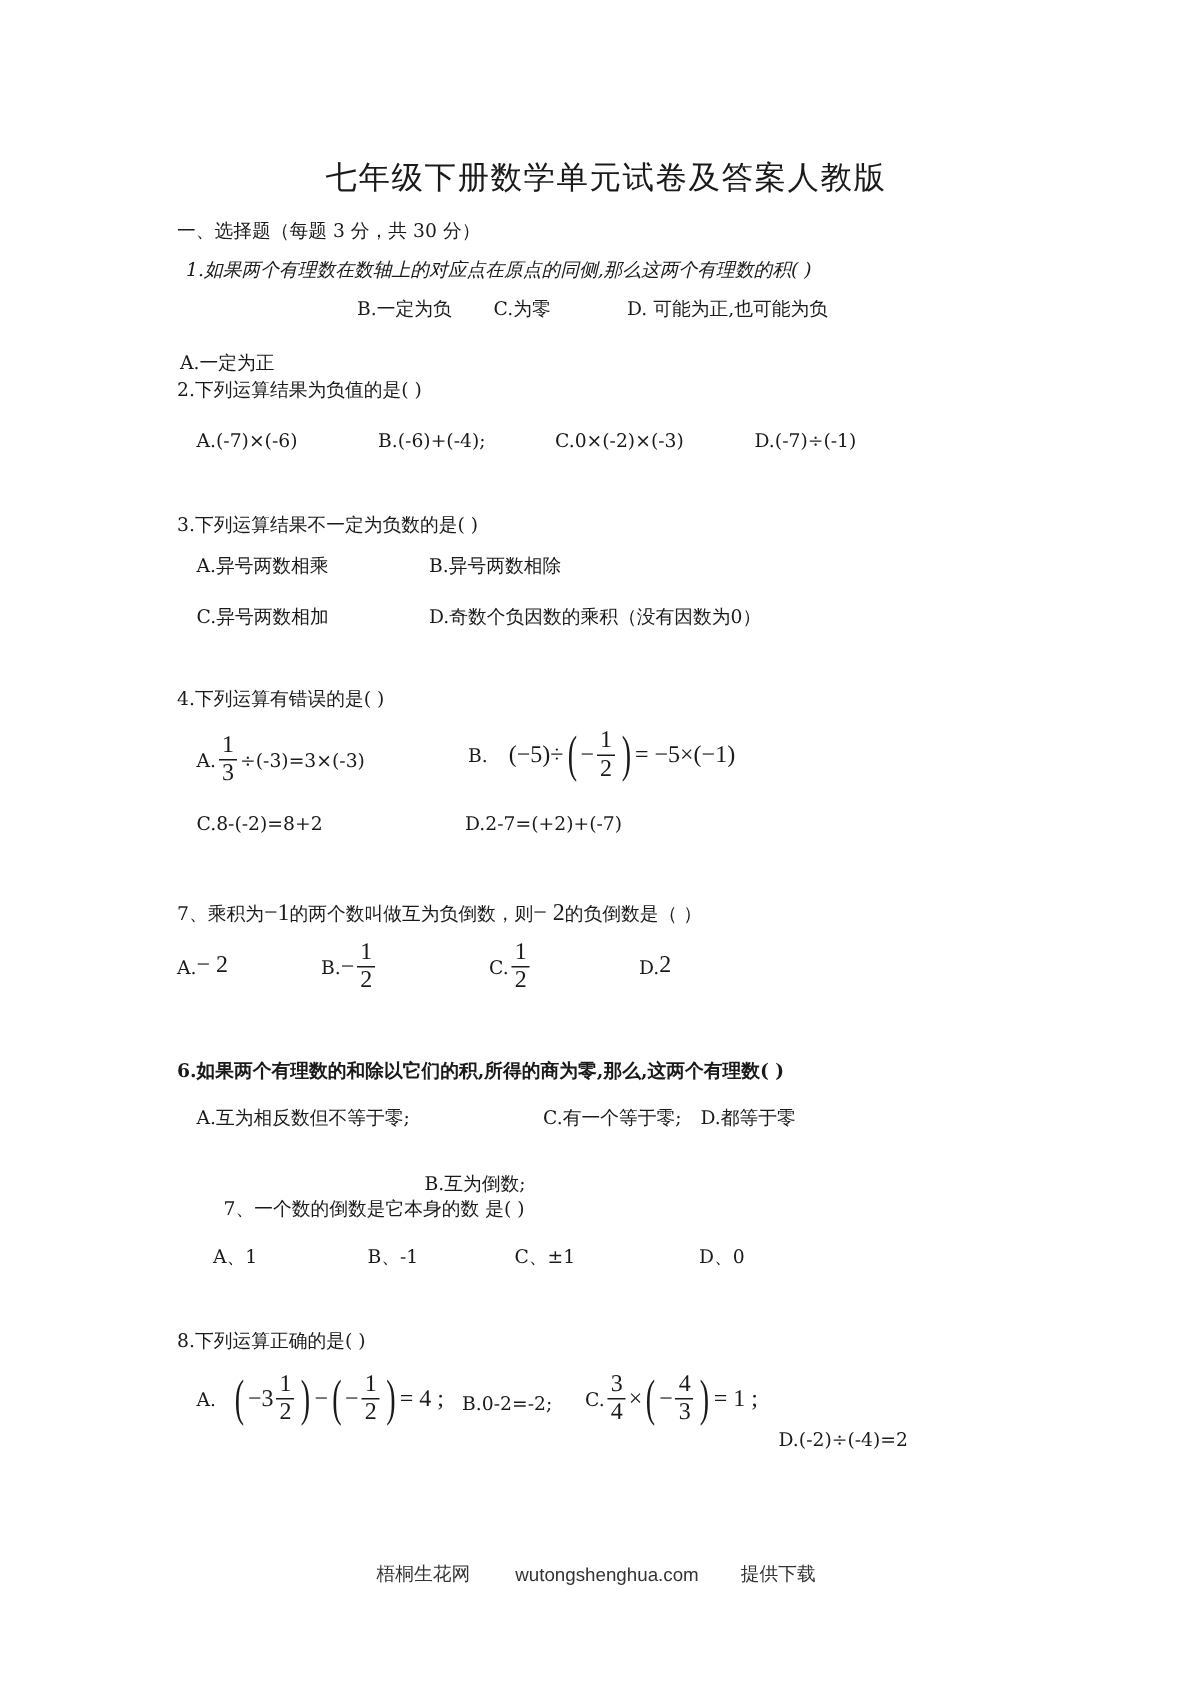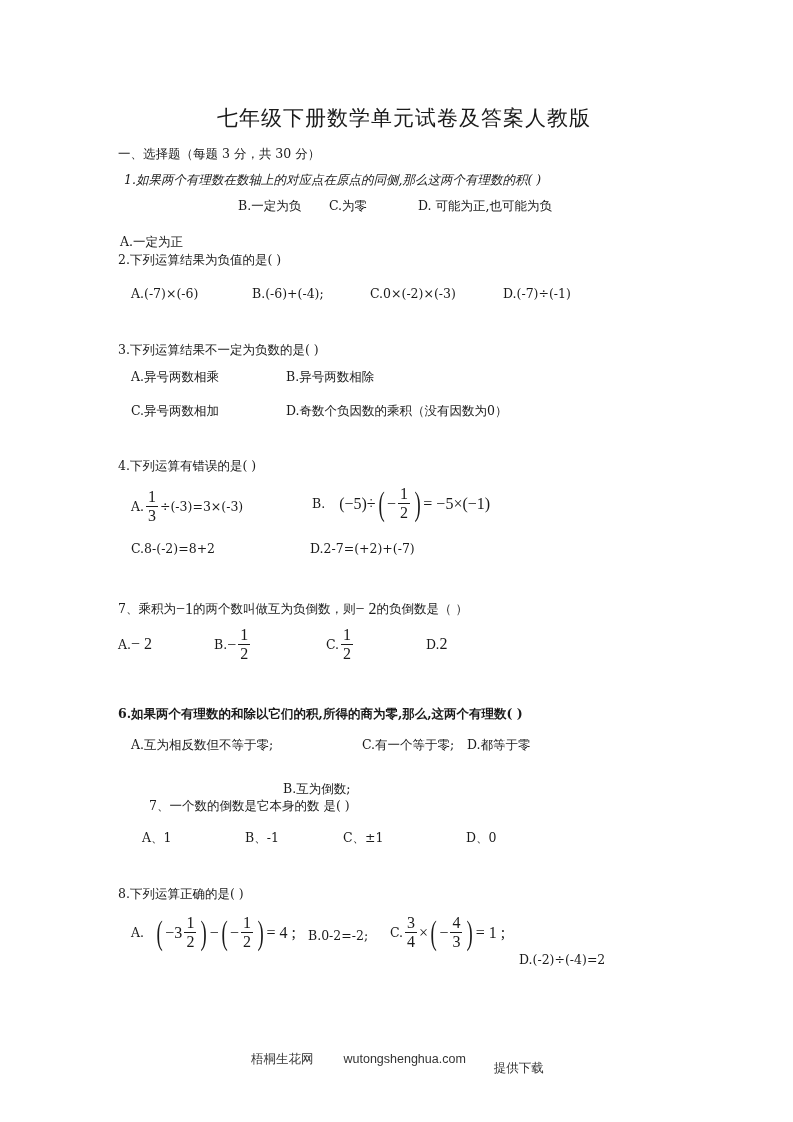--- a/index.html
+++ b/index.html
@@ -146,16 +146,16 @@
       <span>3</span>
     </span>
     <span class="paren">)</span>
     <span class="m">= 1 ;</span>
   </div>
   <div class="abs t" style="left:519px;top:928px;margin-top:24px;">D.(-2)÷(-4)=2</div>
 
   <div class="abs row footer" style="left:251px;top:1041px;">
     <span>梧桐生花网</span>
     <span class="url" style="margin-left:30px;">wutongshenghua.com</span>
-    <span style="margin-left:28px;margin-top:19px;">提供下载</span>
+    <span style="margin-left:28px;">提供下载</span>
   </div>
 
 </div>
 
 </body></html>

